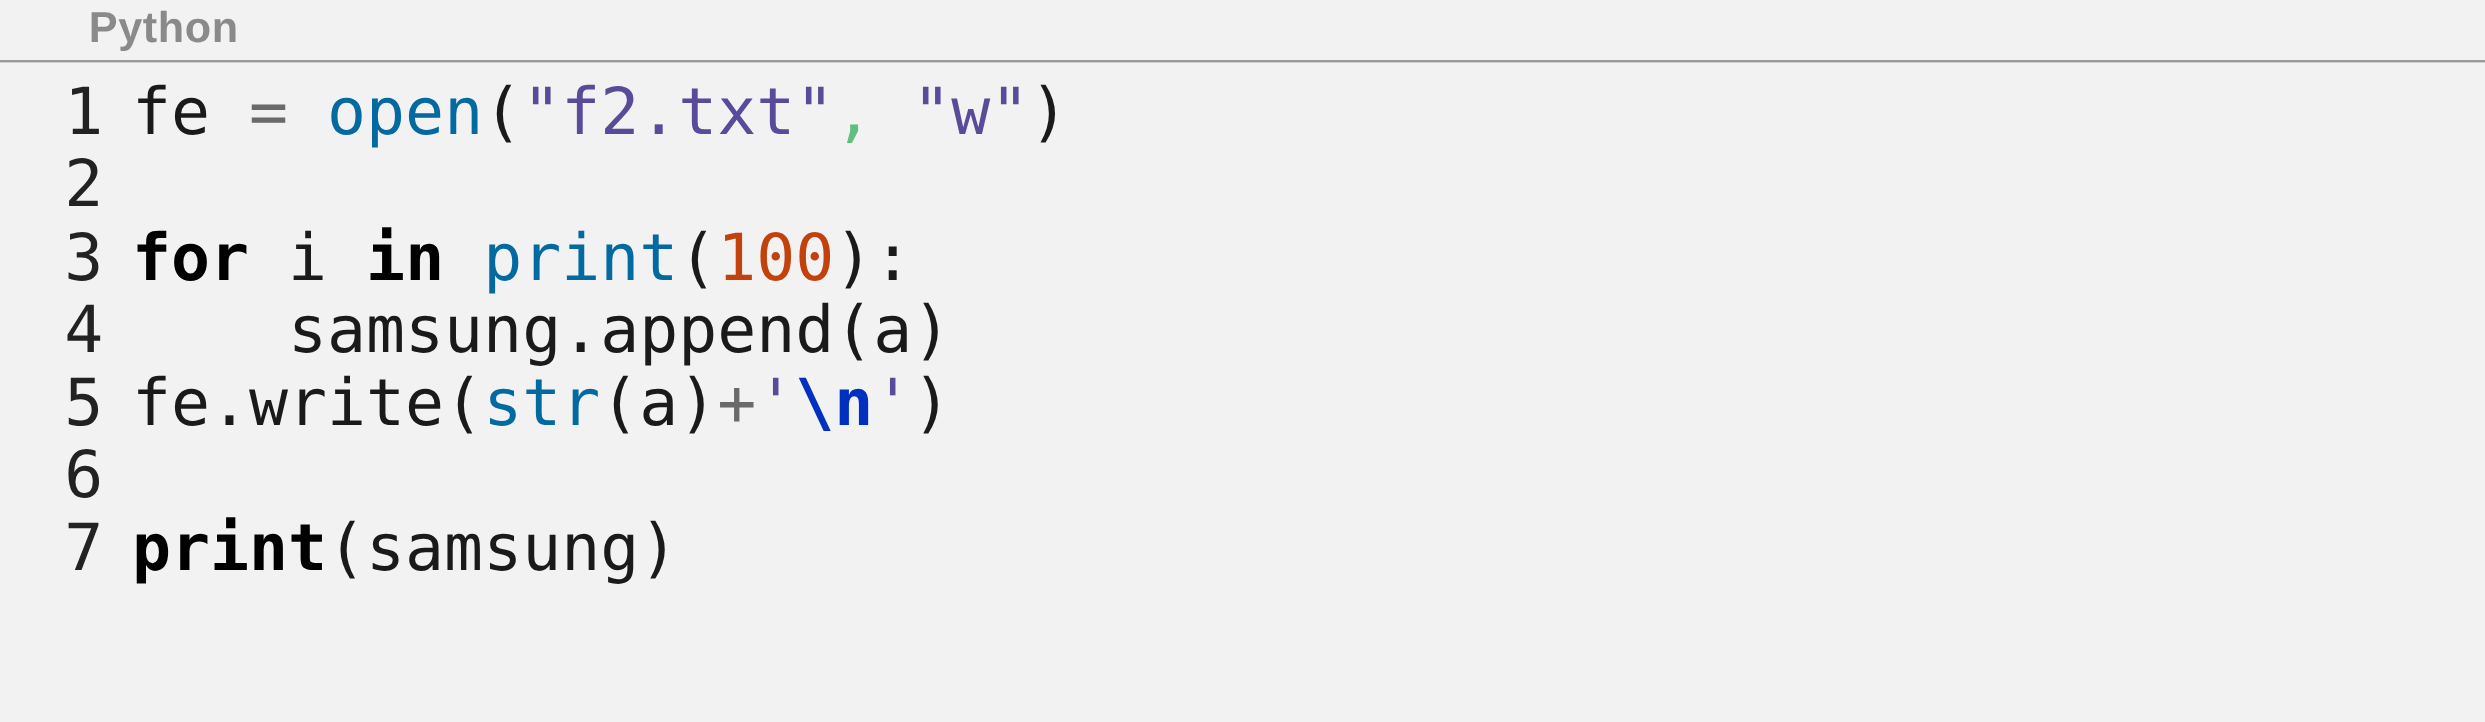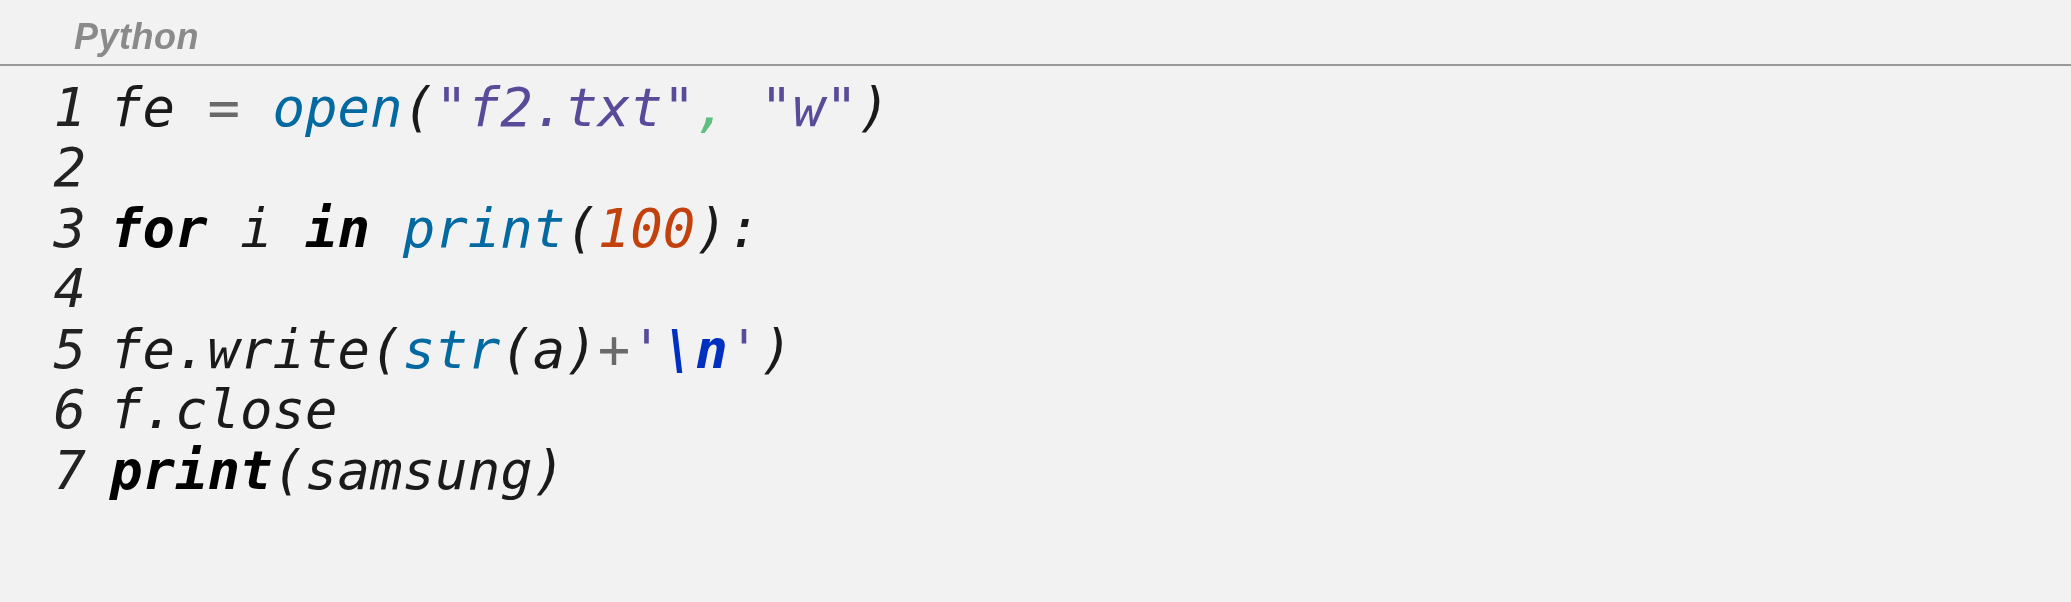--- a/index.html
+++ b/index.html
@@ -4,22 +4,21 @@
 <style>
   * { margin: 0; padding: 0; box-sizing: border-box; }
   html, body {
     width: 2071px;
     height: 602px;
     background: #f2f2f2;
     font-family: "Segoe UI", "Helvetica Neue", Arial, sans-serif;
     overflow: hidden;
   }
   .code-block {
-    padding-top: 14px;
-    font-style: italic;
+    padding-top: 0;
   }
   .lang-label {
     font-weight: 700;
     color: #8a8a8a;
     font-size: 36px;
     padding: 2px 0 6px 74px;
     border-bottom: 2px solid #9a9a9a;
     letter-spacing: 0.5px;
   }
   .code-area {
@@ -54,18 +53,18 @@
 </style>
 </head>
 <body>
 
 <div class="code-block">
   <div class="lang-label">Python</div>
   <div class="code-area">
       <div class="code-line"><span class="gutter">1</span><span class="code-content"><span>fe </span><span class="tok-op">=</span><span> </span><span class="tok-builtin">open</span><span class="tok-punct">(</span><span class="tok-string">"f2.txt"</span><span class="tok-comma">,</span><span> </span><span class="tok-string">"w"</span><span class="tok-punct">)</span></span></div>
       <div class="code-line"><span class="gutter">2</span></div>
       <div class="code-line"><span class="gutter">3</span><span class="code-content"><span class="tok-keyword">for</span><span> i </span><span class="tok-keyword">in</span><span> </span><span class="tok-builtin">print</span><span class="tok-punct">(</span><span class="tok-number">100</span><span class="tok-punct">):</span></span></div>
-      <div class="code-line"><span class="gutter">4</span></div>
+      <div class="code-line"><span class="gutter">4</span><span class="code-content"><span>    samsung</span><span class="tok-punct">.</span><span>append</span><span class="tok-punct">(a)</span></span></div>
       <div class="code-line"><span class="gutter">5</span><span class="code-content"><span>fe</span><span class="tok-punct">.</span><span>write</span><span class="tok-punct">(</span><span class="tok-builtin">str</span><span class="tok-punct">(a)</span><span class="tok-op">+</span><span class="tok-string">'</span><span class="tok-escape">\n</span><span class="tok-string">'</span><span class="tok-punct">)</span></span></div>
-      <div class="code-line"><span class="gutter">6</span><span class="code-content"><span>f</span><span class="tok-punct">.</span><span>close</span></span></div>
+      <div class="code-line"><span class="gutter">6</span></div>
       <div class="code-line"><span class="gutter">7</span><span class="code-content"><span class="tok-keyword">print</span><span class="tok-punct">(samsung)</span></span></div>
     </div>
 </div>
 
 </body></html>

